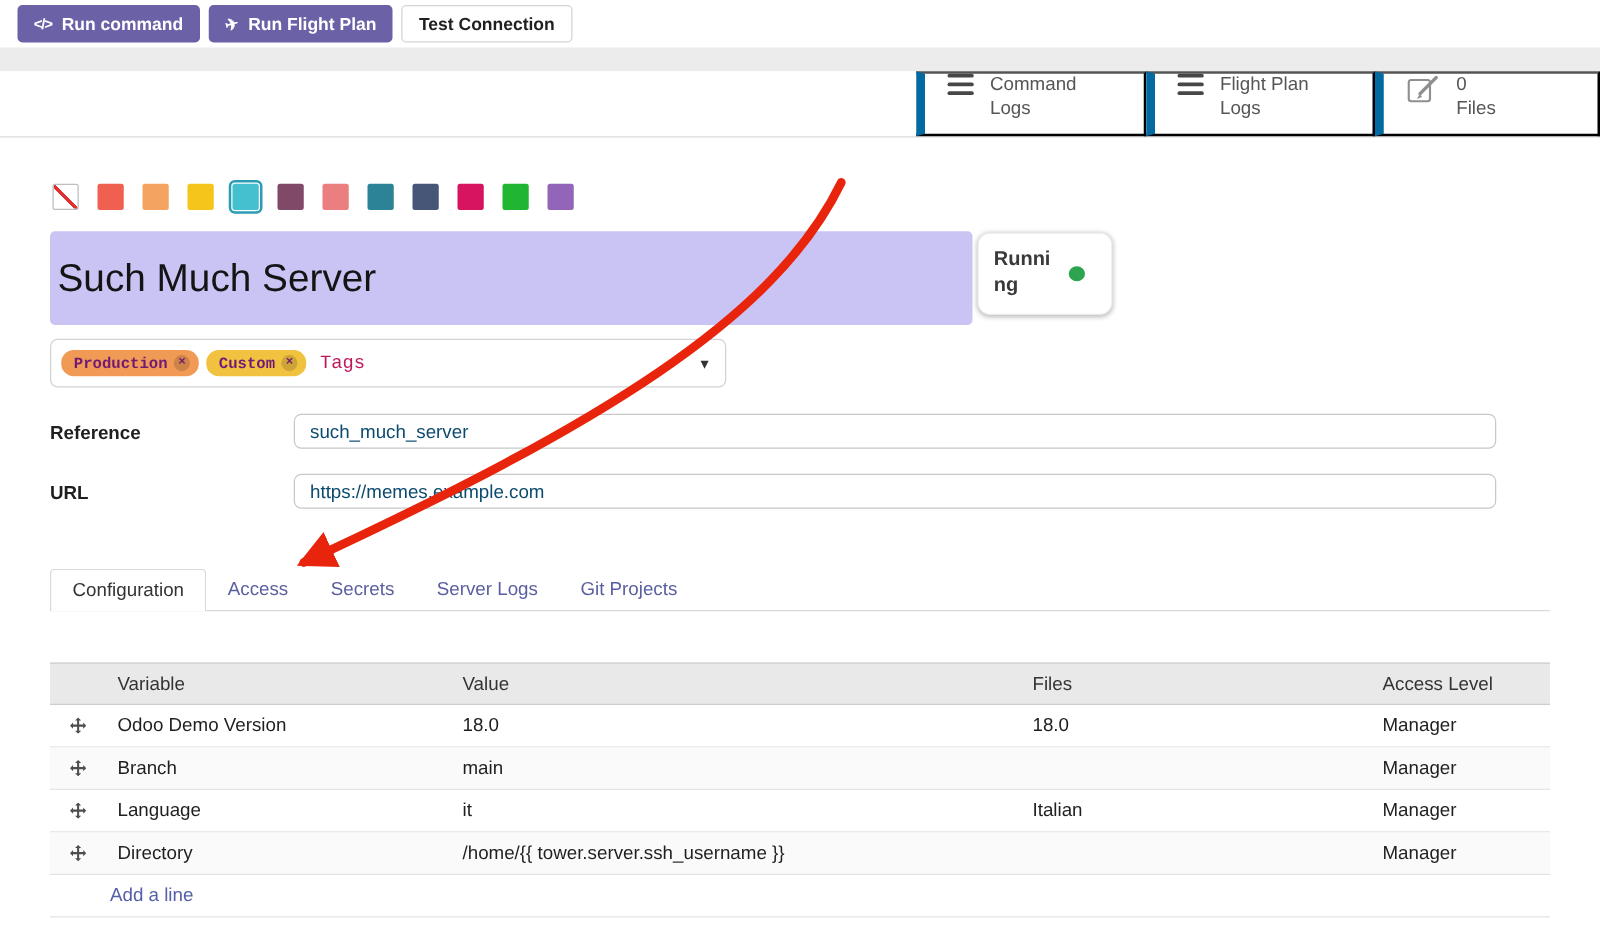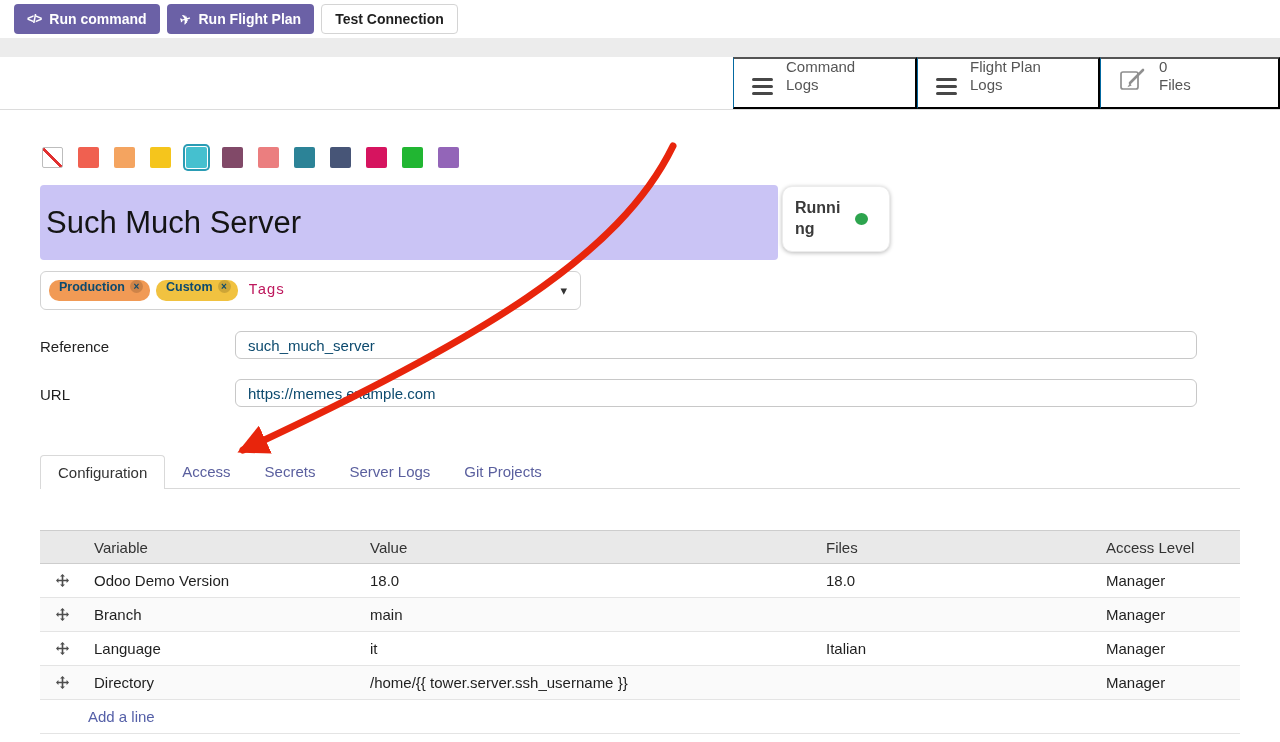--- a/index.html
+++ b/index.html
@@ -29,22 +29,22 @@
   .plane-icon { font-size: 13px; display: inline-block; transform: rotate(-15deg); }
 
   
   .gray-strip { position: absolute; left: 0; top: 38px; width: 100%; height: 19px; background: #ececec; }
   .header-band {
     position: absolute; left: 0; top: 57px; width: 100%; height: 53px;
     background: #fff; border-bottom: 1px solid #dcdcdc;
   }
   .stat-buttons { position: absolute; right: 0; top: 0; height: 100%; display: flex; }
   .stat-btn {
-    border-left: 1px solid #0369a1; background: #fff; cursor: pointer;
-    display: flex; align-items: flex-end; gap: 13px; padding: 12px 18px;
+    border-left: 7px solid #0369a1; background: #fff; cursor: pointer;
+    display: flex; align-items: flex-start; gap: 13px; padding: 0 18px;
     font-family: inherit;
   }
   .stat-btn.w1 { width: 184px; } .stat-btn.w2 { width: 183px; } .stat-btn.w3 { width: 180px; }
   .stat-label { width: 80px; text-align: left; font-size: 15px; color: #565656; line-height: 1.25; }
   .stat-col { display: flex; flex-direction: column; align-items: flex-start; font-size: 15px; color: #565656; line-height: 1.25; }
   .bars { display: flex; flex-direction: column; gap: 4px; }
   .bars i { display: block; width: 21px; height: 3px; background: #474747; border-radius: 1.5px; }
 
   
   .palette { position: absolute; left: 42px; top: 147px; display: flex; gap: 15px; }
@@ -70,34 +70,34 @@
   .status-text { width: 50px; font-size: 16px; font-weight: 700; color: #3a3a3a; line-height: 1.3; word-break: break-all; }
   .status-dot { width: 13px; height: 12px; border-radius: 50%; }
 
   
   .tags-box {
     position: absolute; left: 40px; top: 271px; width: 541px; height: 39px;
     border: 1px solid #d2d2d2; border-radius: 6px;
     display: flex; align-items: center; padding: 0 34px 0 8px; cursor: text;
   }
   .tag {
-    height: 21px; border-radius: 10px; color: #0c4a6e;
-    display: inline-flex; align-items: flex-start; gap: 5px;
-    padding: 0 7px 0 10px; font-size: 12.5px; font-weight: 700; margin-right: 6px;
+    height: 21px; border-radius: 10px; color: #701a75;
+    display: inline-flex; align-items: center; gap: 5px;
+    padding: 0 7px 0 10px; font-size: 12.5px; font-weight: 700; margin-right: 6px; font-family: Liberation Mono, monospace;
   }
   .tag-x {
     width: 13px; height: 13px; border-radius: 50%; background: rgba(0,0,0,.15);
     display: inline-flex; align-items: center; justify-content: center;
     font-size: 10px; line-height: 1; cursor: pointer;
   }
   .tags-placeholder { color: #be185d; font-size: 15px; margin-left: 5px; font-family: Liberation Mono, monospace; }
   .caret { position: absolute; right: 13px; top: 50%; transform: translateY(-52%); font-size: 13px; color: #333; cursor: pointer; }
 
   
-  .field-label { position: absolute; left: 40px; font-size: 15px; font-weight: 400; color: #1f1f1f; }
+  .field-label { position: absolute; left: 40px; font-size: 15px; font-weight: 700; color: #1f1f1f; }
   .lbl-ref { top: 338px; } .lbl-url { top: 386px; }
   .field-input {
     position: absolute; left: 235px; width: 962px; height: 28px;
     border: 1px solid #c8c8c8; border-radius: 6px; background: #fff;
     padding: 0 12px; font: 400 15px "Liberation Sans", sans-serif; color: #0c4a6e; outline: none;
   }
   .inp-ref { top: 331px; } .inp-url { top: 379px; }
 
   
   .tabs {

